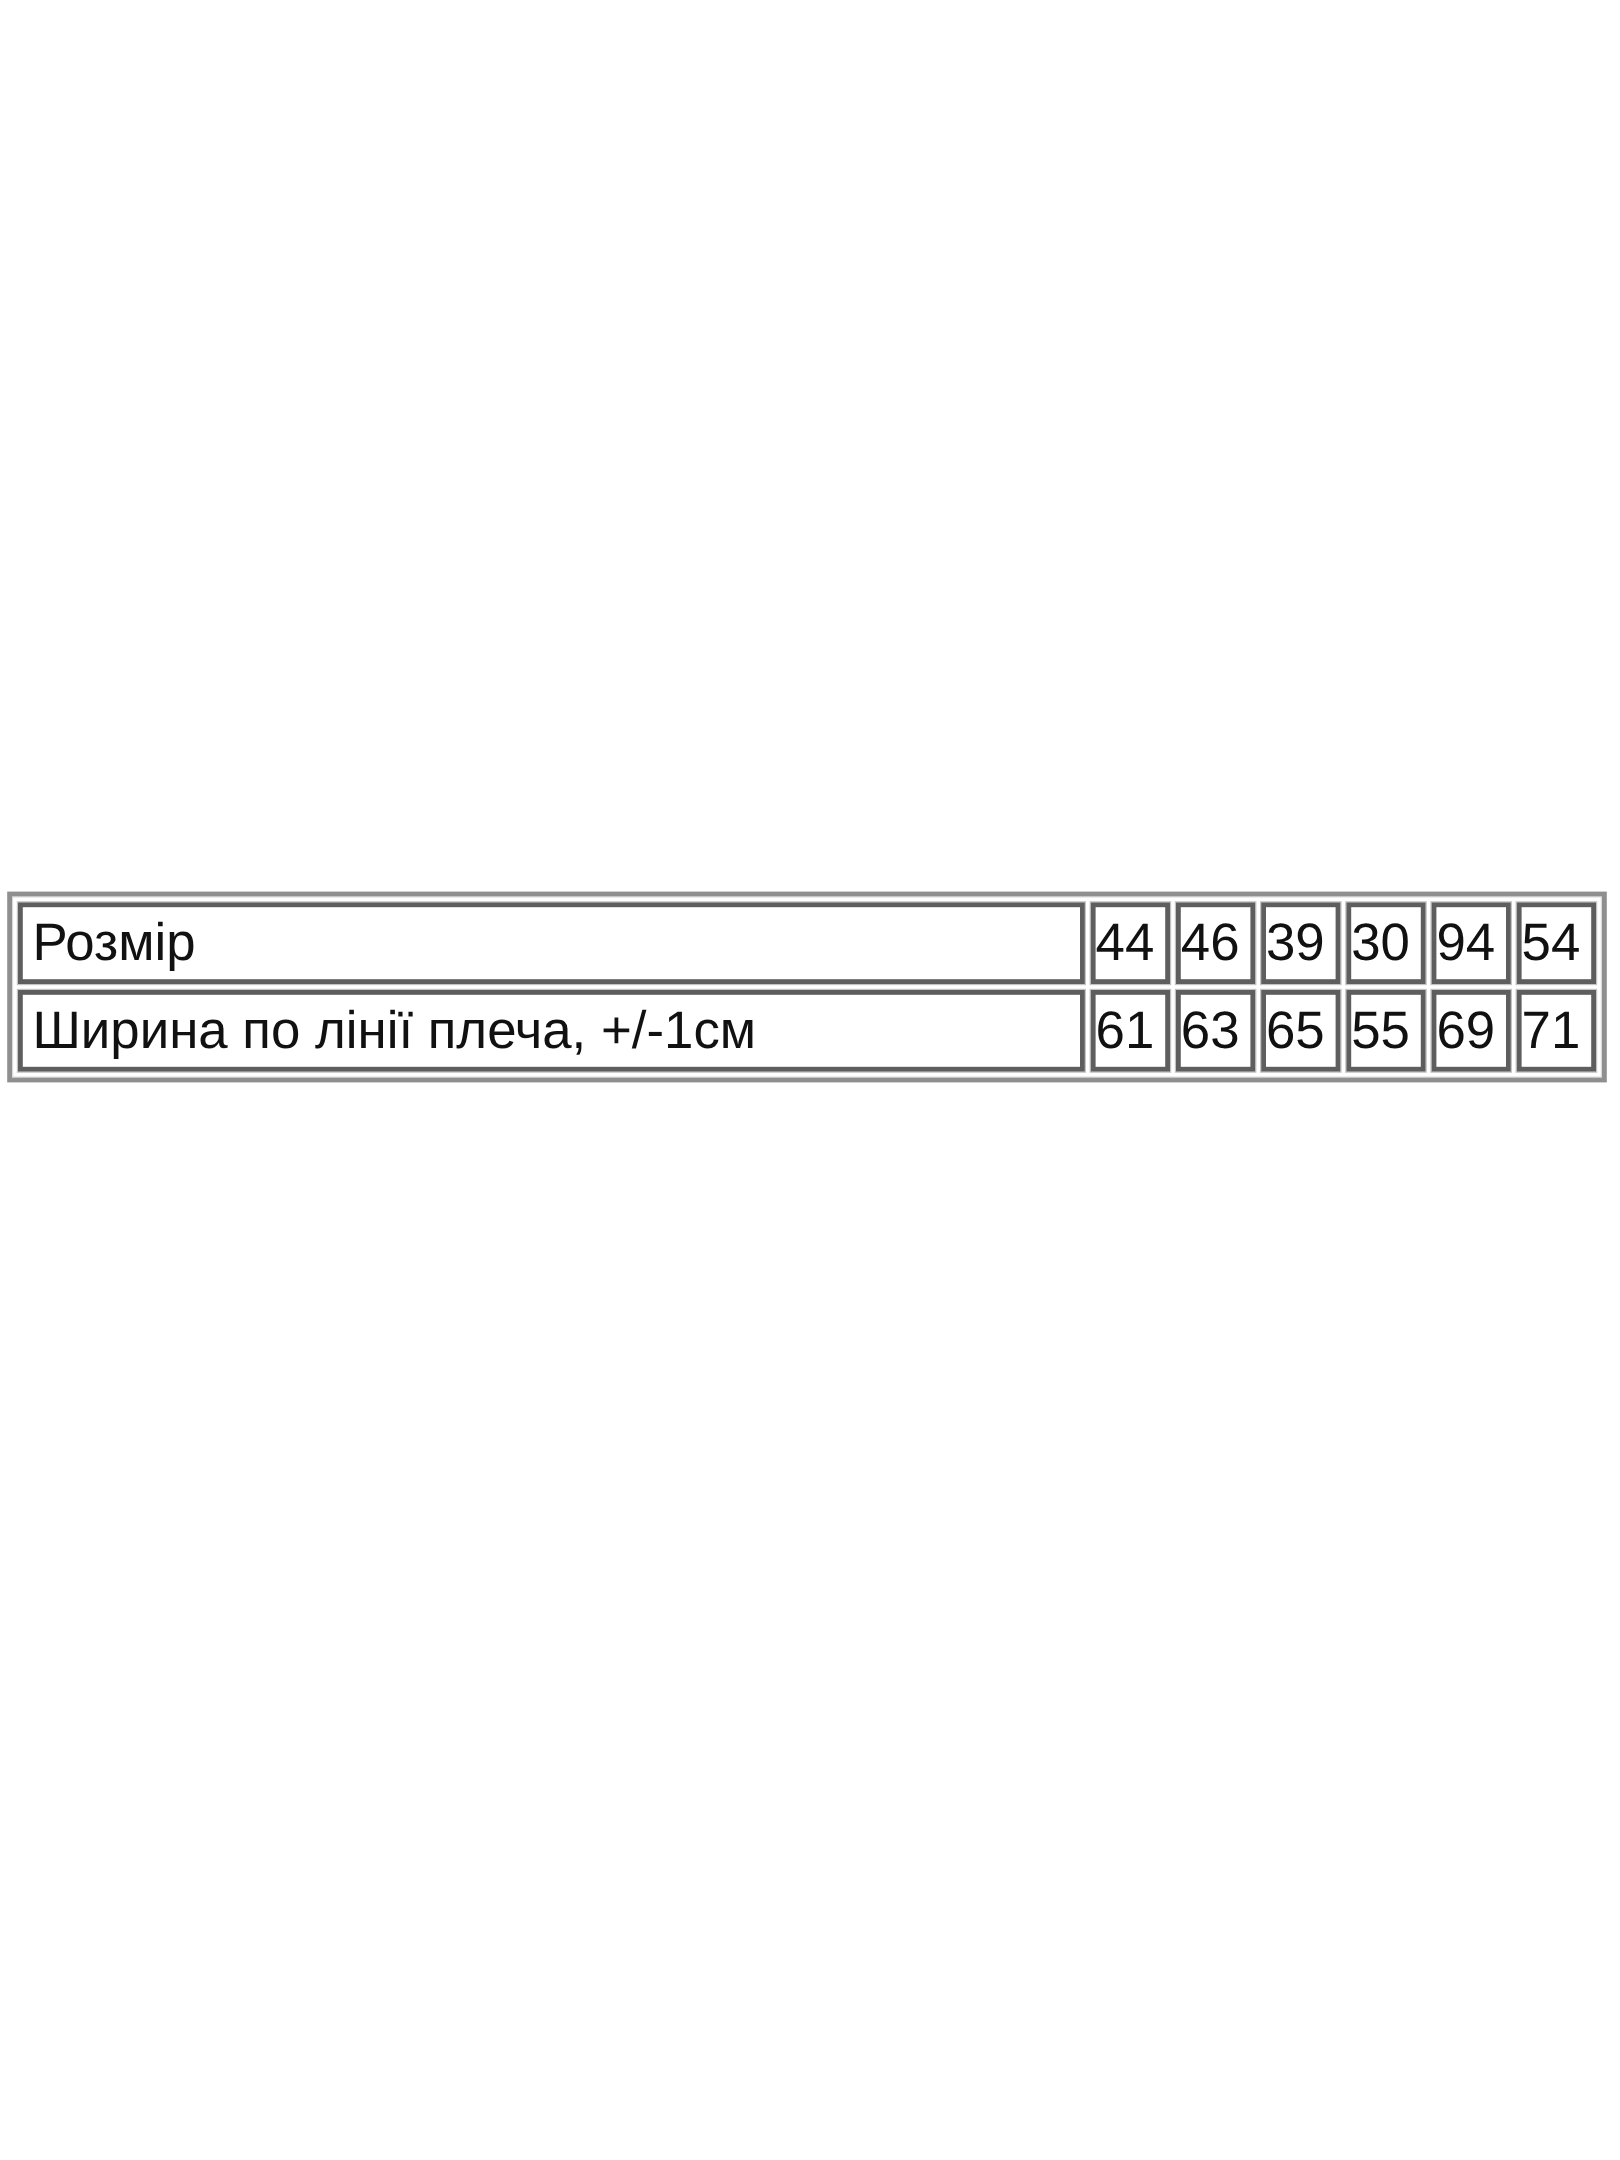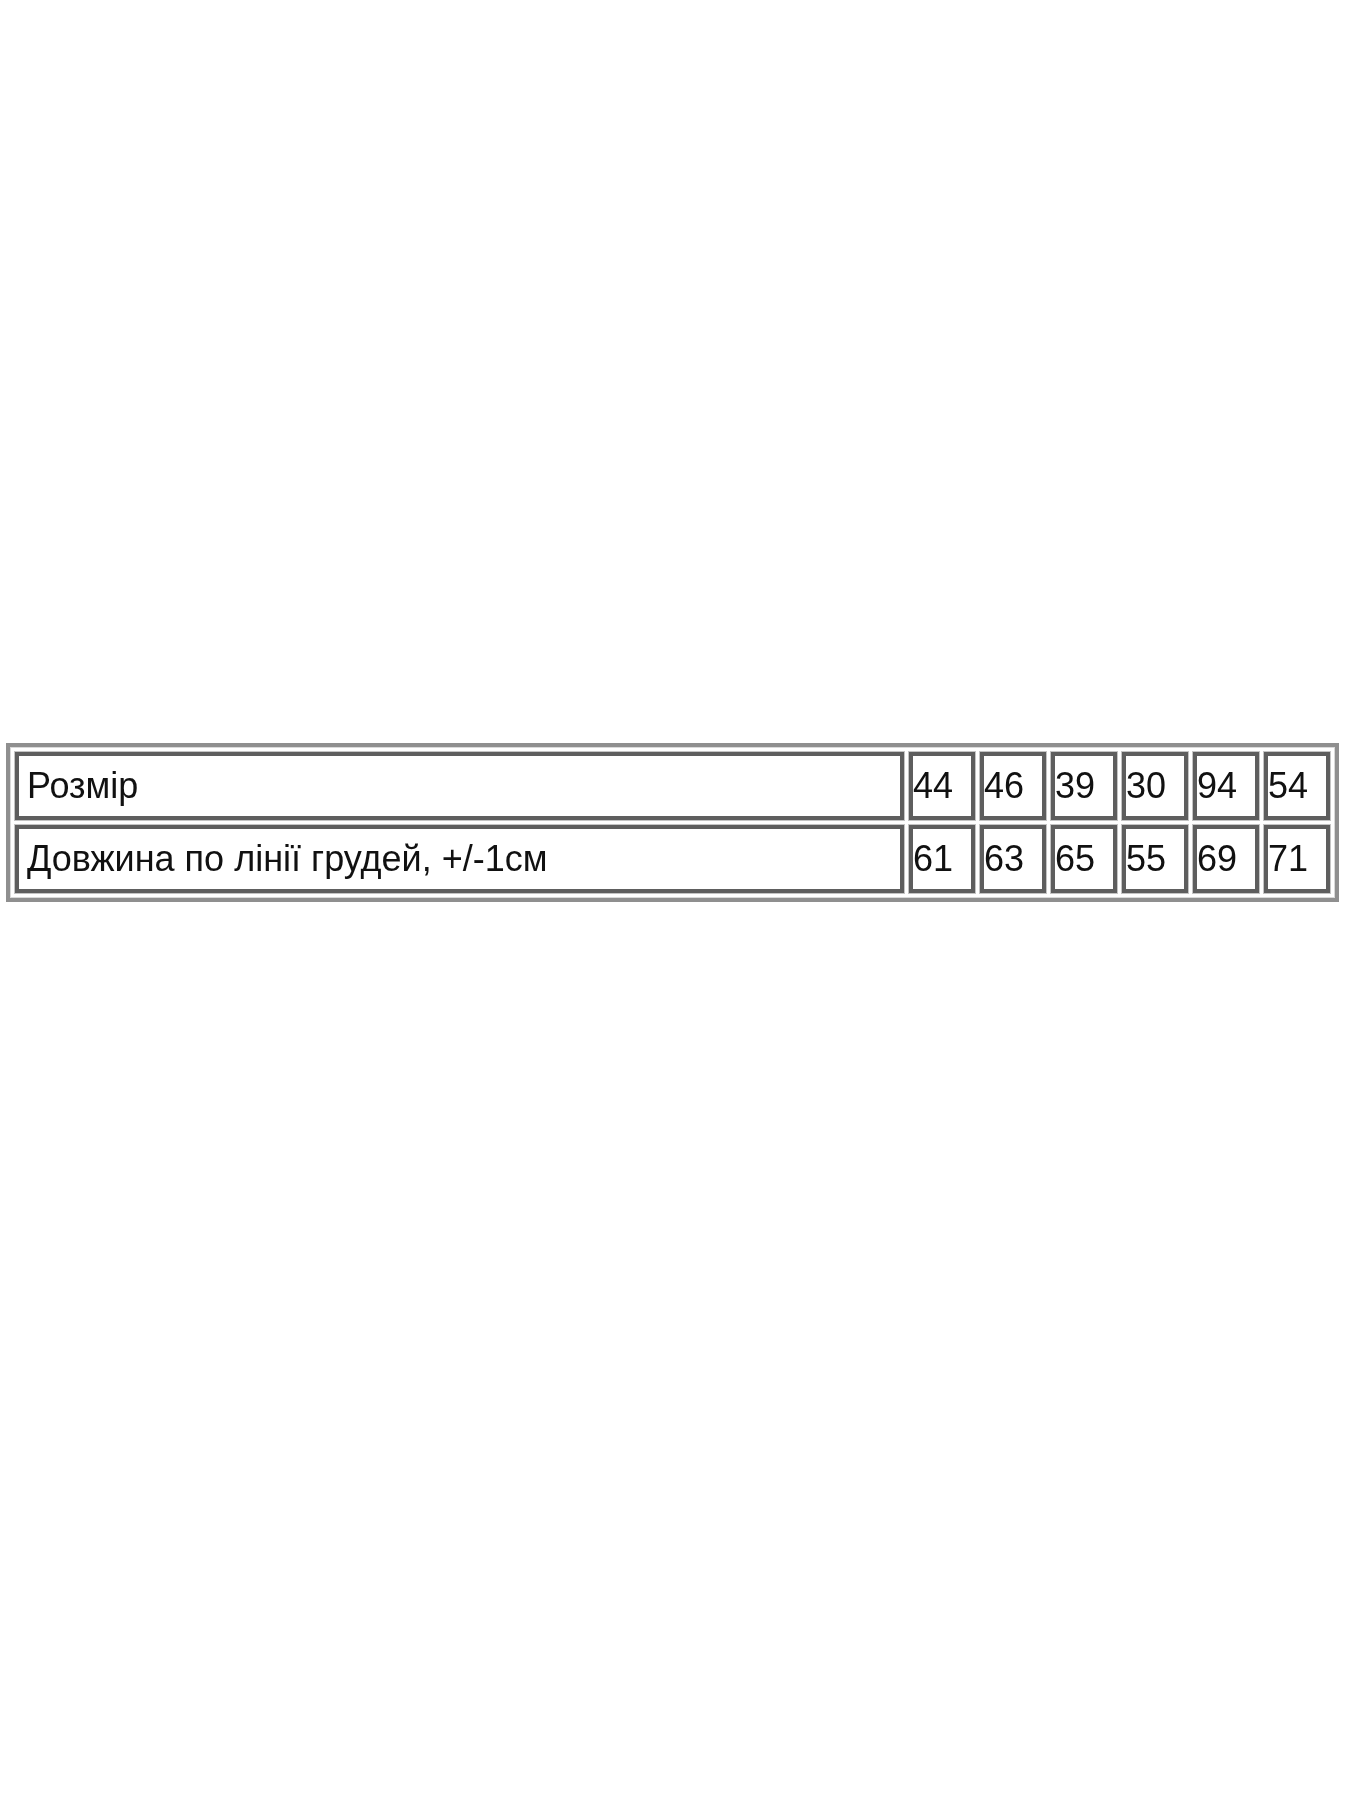--- a/index.html
+++ b/index.html
@@ -30,21 +30,21 @@
     border-spacing: 5px;
     border: 4px solid var(--border-outer);
     box-shadow: inset 0 0 0 1px #d9d9d9;
     background: var(--background);
   }
   table.size-table td {
     border: 4px solid var(--border-cell);
     box-shadow: 0 0 0 1px #c4c4c4;
     height: 60px;
     vertical-align: middle;
-    font-size: 36px;
+    font-size: 44px;
     line-height: 1.0;
     color: var(--text);
     background: #ffffff;
     white-space: nowrap;
   }
   td.label-cell {
     width: 865px;
     padding: 0 8px;
     text-align: left;
   }
@@ -67,21 +67,21 @@
         <td class="num-cell">44</td>
         <td class="num-cell">46</td>
         <td class="num-cell">39</td>
         <td class="num-cell">30</td>
         <td class="num-cell">94</td>
         <td class="num-cell">54</td>
       </tr>
 
 
       <tr>
-        <td class="label-cell">Довжина по лінії грудей, +/-1см</td>
+        <td class="label-cell">Ширина по лінії плеча, +/-1см</td>
         <td class="num-cell">61</td>
         <td class="num-cell">63</td>
         <td class="num-cell">65</td>
         <td class="num-cell">55</td>
         <td class="num-cell">69</td>
         <td class="num-cell">71</td>
       </tr>
 
 
     </tbody>

